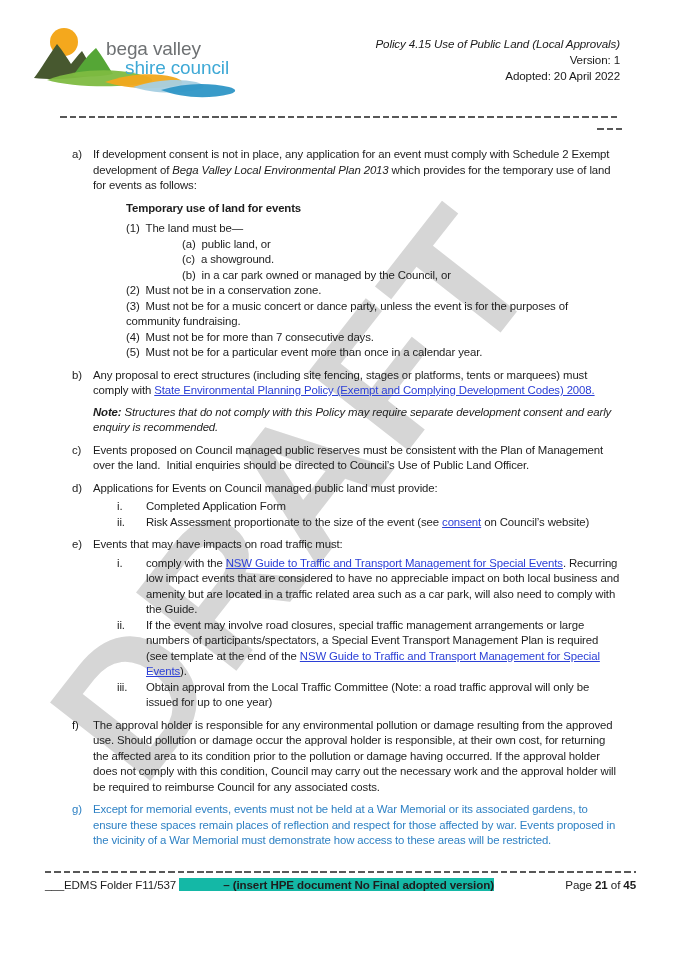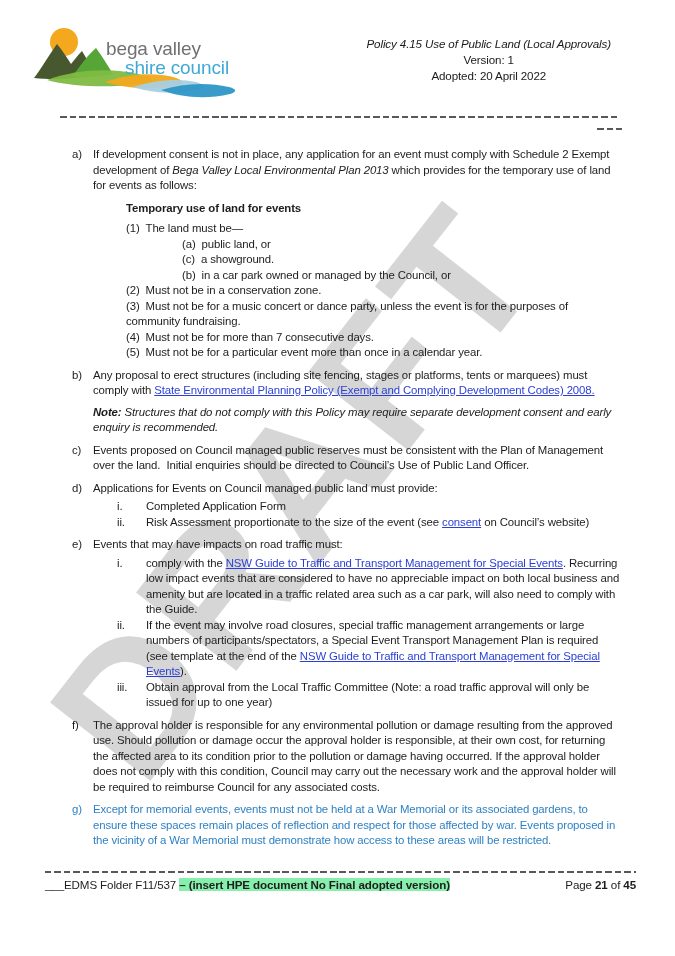--- a/index.html
+++ b/index.html
@@ -10,21 +10,21 @@
   }
   
   .watermark{
     position:absolute;left:-75px;top:400px;width:740px;text-align:center;
     font-size:185px;line-height:1;font-weight:700;letter-spacing:6px;
     color:#d6d6d6;transform:rotate(-52deg);z-index:0;user-select:none;
   }
   
   header{position:absolute;top:27px;left:33px;right:53px;z-index:1;}
   .logo{position:absolute;left:0;top:0;width:205px;height:80px;}
-  .hmeta{position:absolute;right:11px;top:9px;text-align:center;font-size:11.6px;line-height:16.2px;color:#1a1a1a;}
+  .hmeta{position:absolute;right:2px;top:9px;text-align:right;font-size:11.6px;line-height:16.2px;color:#1a1a1a;}
   .hm-italic{font-style:italic;}
   
   .rule{position:absolute;height:2px;z-index:1;
     background:repeating-linear-gradient(90deg,#585858 0 6.5px,transparent 6.5px 9.5px);}
   .rule-top{left:60px;width:557px;top:116px;}
   .rule-top-short{left:597px;width:25px;top:128px;}
   .rule-bottom{left:45px;width:591px;top:871px;}
   
   main{position:absolute;top:147px;left:72px;width:549px;z-index:1;}
   p{margin:0;}
@@ -40,21 +40,21 @@
   .rlabel{width:29px;flex-shrink:0;}
   .rtext{flex:1;}
   .note{margin-top:6px;font-style:italic;}
   .bold{font-weight:700;}
   a.doclink{color:#2B3FD6;text-decoration:underline;cursor:pointer;}
   a.doclink.it{}
   .blue-item{color:#2E81C4;}
   
   footer{position:absolute;left:45px;top:877px;width:591px;display:flex;
     justify-content:space-between;font-size:11.6px;line-height:15px;z-index:1;}
-  .hl{background:#86efac;font-weight:700;}
+  .hl{background:#14b8a6;font-weight:700;padding-left:44px;}
   .pg-b{font-weight:700;}
 </style>
 </head>
 <body>
 
 <div class="page">
 
   <div class="watermark">DRAFT</div>
 
   <header>

